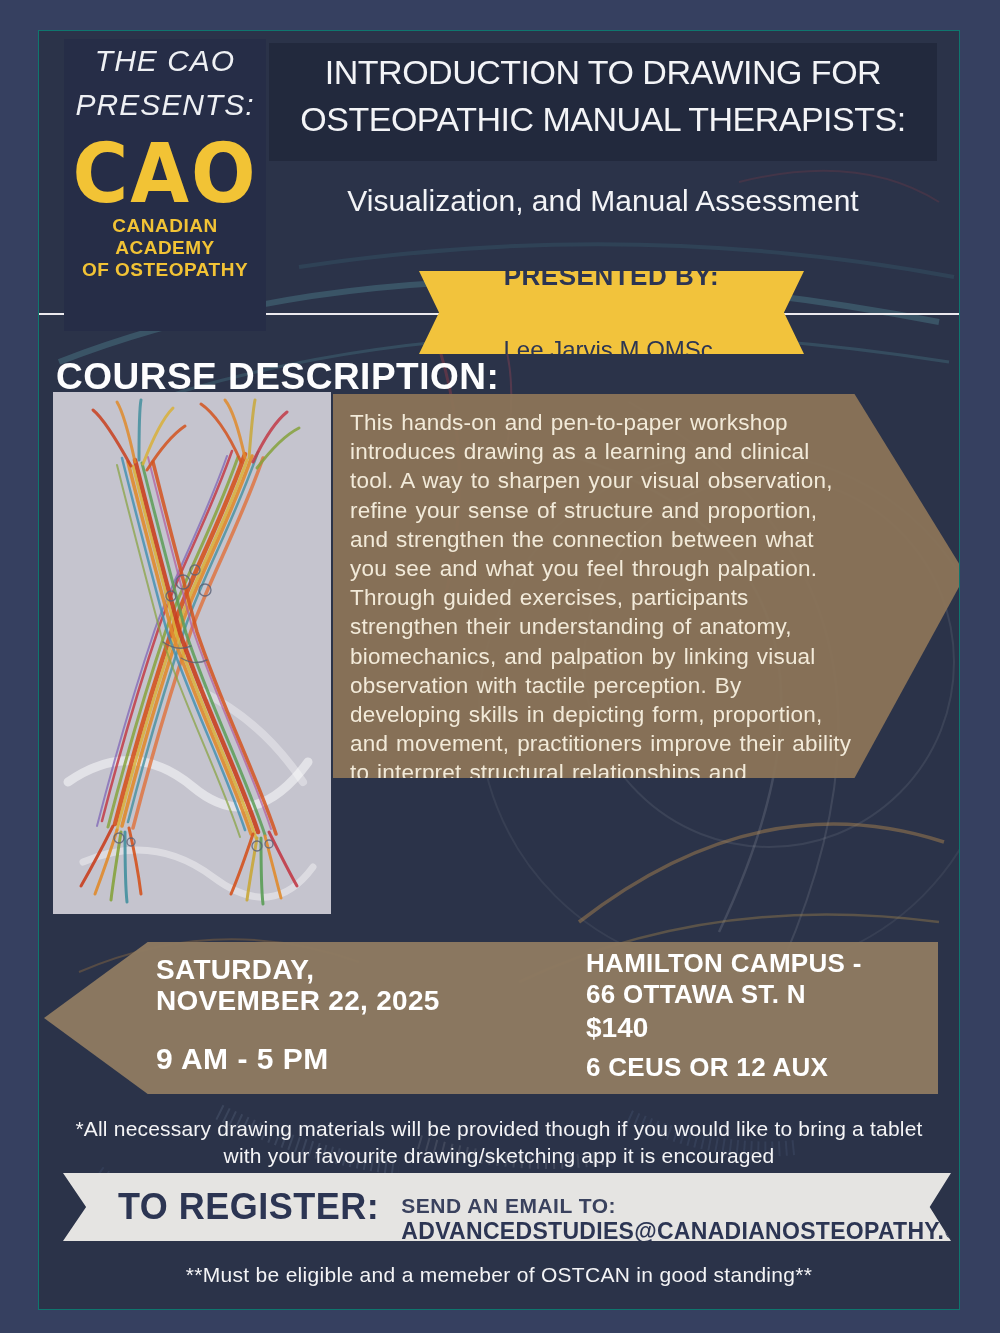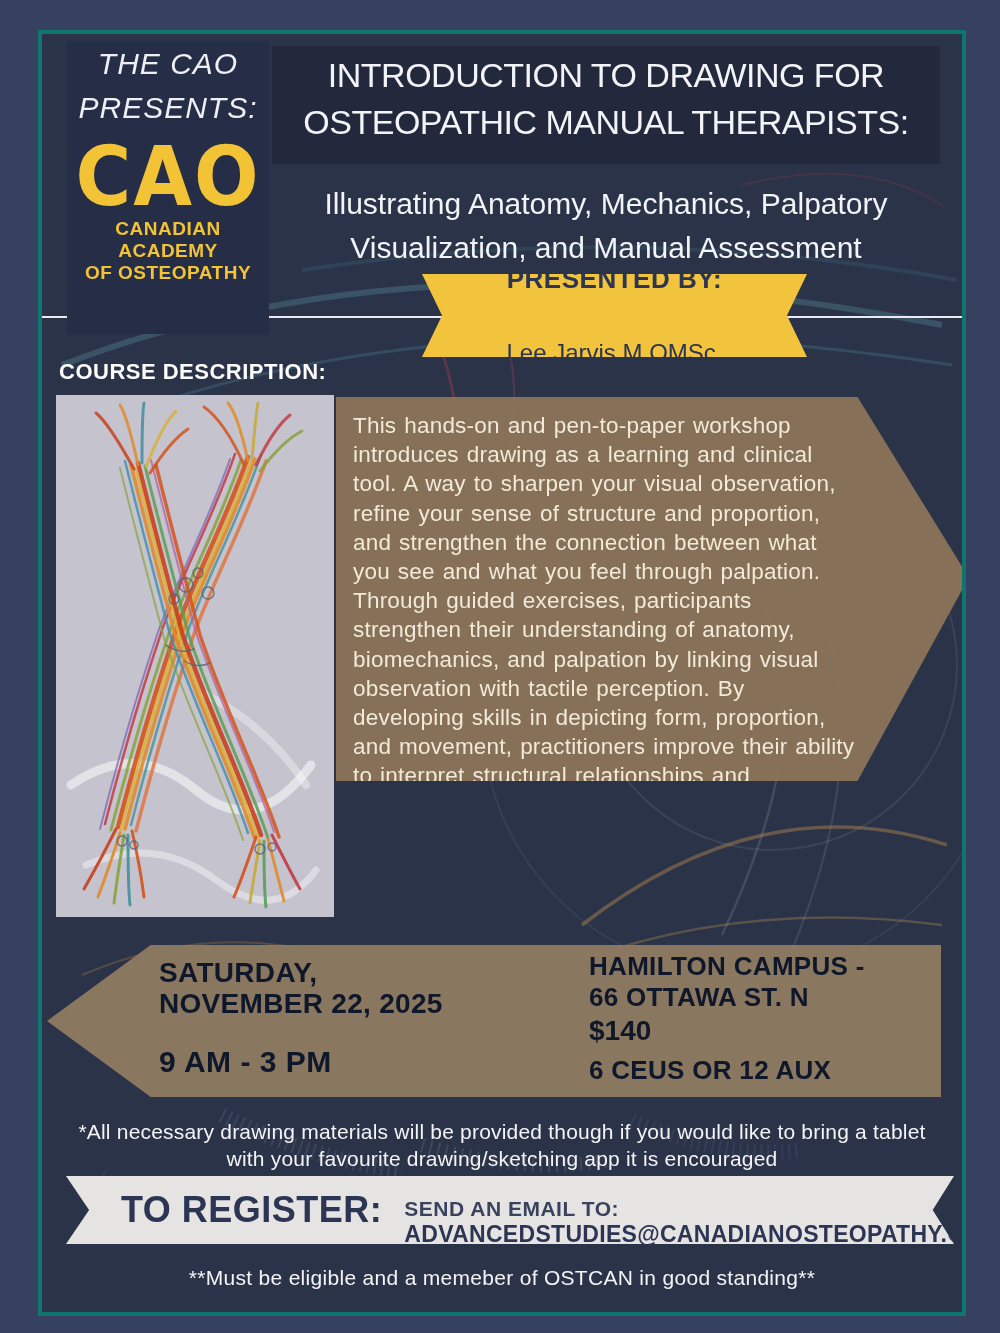--- a/index.html
+++ b/index.html
@@ -7,21 +7,21 @@
     width:1000px;height:1333px;position:relative;overflow:hidden;
     background:#364060;
     font-family:"Liberation Sans", sans-serif;
     -webkit-font-smoothing:antialiased;
   }
   .abs{position:absolute;}
 
   
   .frame{
     position:absolute;left:38px;top:30px;width:920px;height:1278px;
-    border:4px solid #0f766e;background:#2b3349;overflow:hidden;
+    border:1px solid #0f766e;background:#2b3349;overflow:hidden;
   }
   .bg-sketch{position:absolute;left:0;top:0;width:100%;height:100%;pointer-events:none;}
 
   
   .presenter-panel{
     left:25px;top:8px;width:202px;height:292px;background:#262d47;
     display:flex;flex-direction:column;align-items:center;justify-content:flex-start;
     text-align:center;z-index:3;
   }
   .presents-line{
@@ -48,41 +48,41 @@
     left:380px;top:240px;width:385px;height:83px;background:#f2c33c;z-index:4;
     clip-path:polygon(0 0,100% 0,94.8% 50%,100% 100%,0 100%,5.2% 50%);
     display:flex;flex-direction:column;align-items:center;justify-content:center;
     text-align:center;color:#2c3553;gap:44px;
   }
   .ribbon-label{font-size:26px;font-weight:bold;letter-spacing:.5px;line-height:30px;}
   .ribbon-name{font-size:24px;font-weight:400;line-height:30px;}
 
   
   .course-heading{
-    left:17px;top:325px;font-size:22px;font-weight:bold;color:#fdfdfe;
+    left:17px;top:325px;font-size:37px;font-weight:bold;color:#fdfdfe;
     letter-spacing:.5px;z-index:3;
   }
   .figure-box{left:14px;top:361px;width:278px;height:522px;background:#c5c4ce;z-index:3;overflow:hidden;}
   .desc-panel{
     left:294px;top:363px;width:616px;height:384px;z-index:3;
     background:rgba(139,116,89,.95);
     clip-path:polygon(0 0,82% 0,99.5% 47%,82% 100%,0 100%);
     padding-left:20px;
   }
   .desc-text{
     position:absolute;left:17px;top:14px;width:506px;
     font-size:22.5px;line-height:29.2px;color:#f2ead9;letter-spacing:.2px;word-spacing:1.5px;
   }
 
   
   .detail-band{
     left:5px;top:911px;width:894px;height:152px;z-index:3;
     background:rgba(141,122,97,.97);
     clip-path:polygon(0 50%,11.6% 0,100% 0,100% 100%,11.6% 100%);
-    color:#0f172a;
+    color:#ffffff;
   }
   .date-block{position:absolute;left:112px;top:12px;font-weight:bold;font-size:28px;line-height:31px;letter-spacing:.3px;}
   .time-line{position:absolute;left:112px;top:100px;font-weight:bold;font-size:30px;letter-spacing:.5px;}
   .loc-block{position:absolute;left:542px;top:6px;font-weight:bold;font-size:26px;line-height:31px;letter-spacing:.3px;}
   .price-line{position:absolute;left:542px;top:70px;font-weight:bold;font-size:28px;}
   .credits-line{position:absolute;left:542px;top:110px;font-weight:bold;font-size:26px;letter-spacing:.3px;}
 
   
   .materials-note{
     left:0;top:1084px;width:100%;text-align:center;z-index:3;
@@ -140,21 +140,20 @@
     <div class="logo-org">CANADIAN ACADEMY</div>
     <div class="logo-org">OF OSTEOPATHY</div>
   </div>
 
   <div class="abs title-backdrop"></div>
   <div class="abs title-block">
     <div class="title-line">INTRODUCTION TO DRAWING FOR</div>
     <div class="title-line">OSTEOPATHIC MANUAL THERAPISTS:</div>
   </div>
   <div class="abs subtitle-block">
-    <div class="subtitle-line">Illustrating Anatomy, Mechanics, Palpatory</div>
     <div class="subtitle-line">Visualization, and Manual Assessment</div>
   </div>
 
   <div class="abs hr-line"></div>
   <div class="abs ribbon">
     <div class="ribbon-label">PRESENTED BY:</div>
     <div class="ribbon-name">Lee Jarvis M.OMSc.</div>
   </div>
 
   <div class="abs course-heading">COURSE DESCRIPTION:</div>
@@ -233,21 +232,21 @@
 
   <div class="desc-panel abs">
     <div class="desc-text">This hands-on and pen-to-paper workshop introduces drawing as a learning and clinical tool. A way to sharpen your visual observation, refine your sense of structure and proportion, and strengthen the connection between what you see and what you feel through palpation. Through guided exercises, participants strengthen their understanding of anatomy, biomechanics, and palpation by linking visual observation with tactile perception. By developing skills in depicting form, proportion, and movement, practitioners improve their ability to interpret structural relationships and mechanical patterns within the body—ultimately refining their observation, assessment, and treatment precision.</div>
   </div>
 
   <div class="abs detail-band">
     <div class="date-block">
       <div>SATURDAY,</div>
       <div>NOVEMBER 22, 2025</div>
     </div>
-    <div class="time-line">9 AM - 3 PM</div>
+    <div class="time-line">9 AM - 5 PM</div>
     <div class="loc-block">
       <div>HAMILTON CAMPUS -</div>
       <div>66 OTTAWA ST. N</div>
     </div>
     <div class="price-line">$140</div>
     <div class="credits-line">6 CEUS OR 12 AUX</div>
   </div>
 
   <div class="abs materials-note">
     <div>*All necessary drawing materials will be provided though if you would like to bring a tablet</div>

